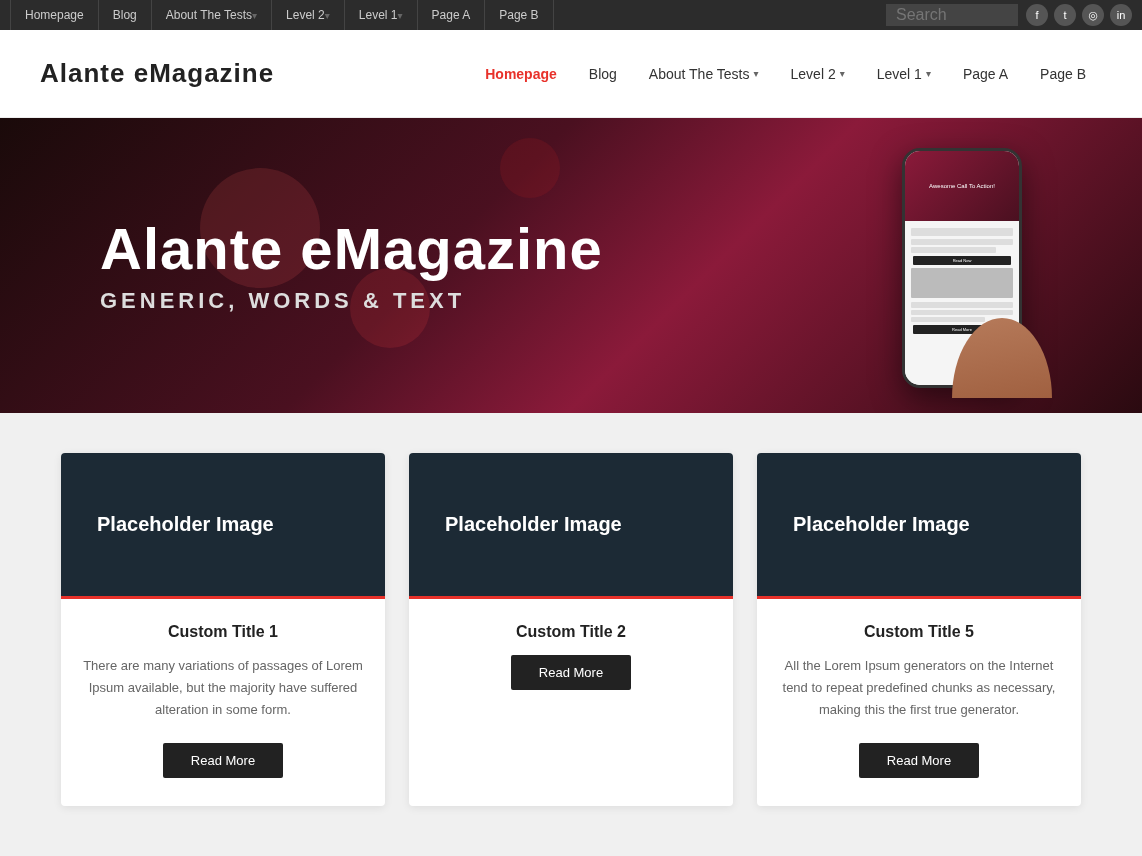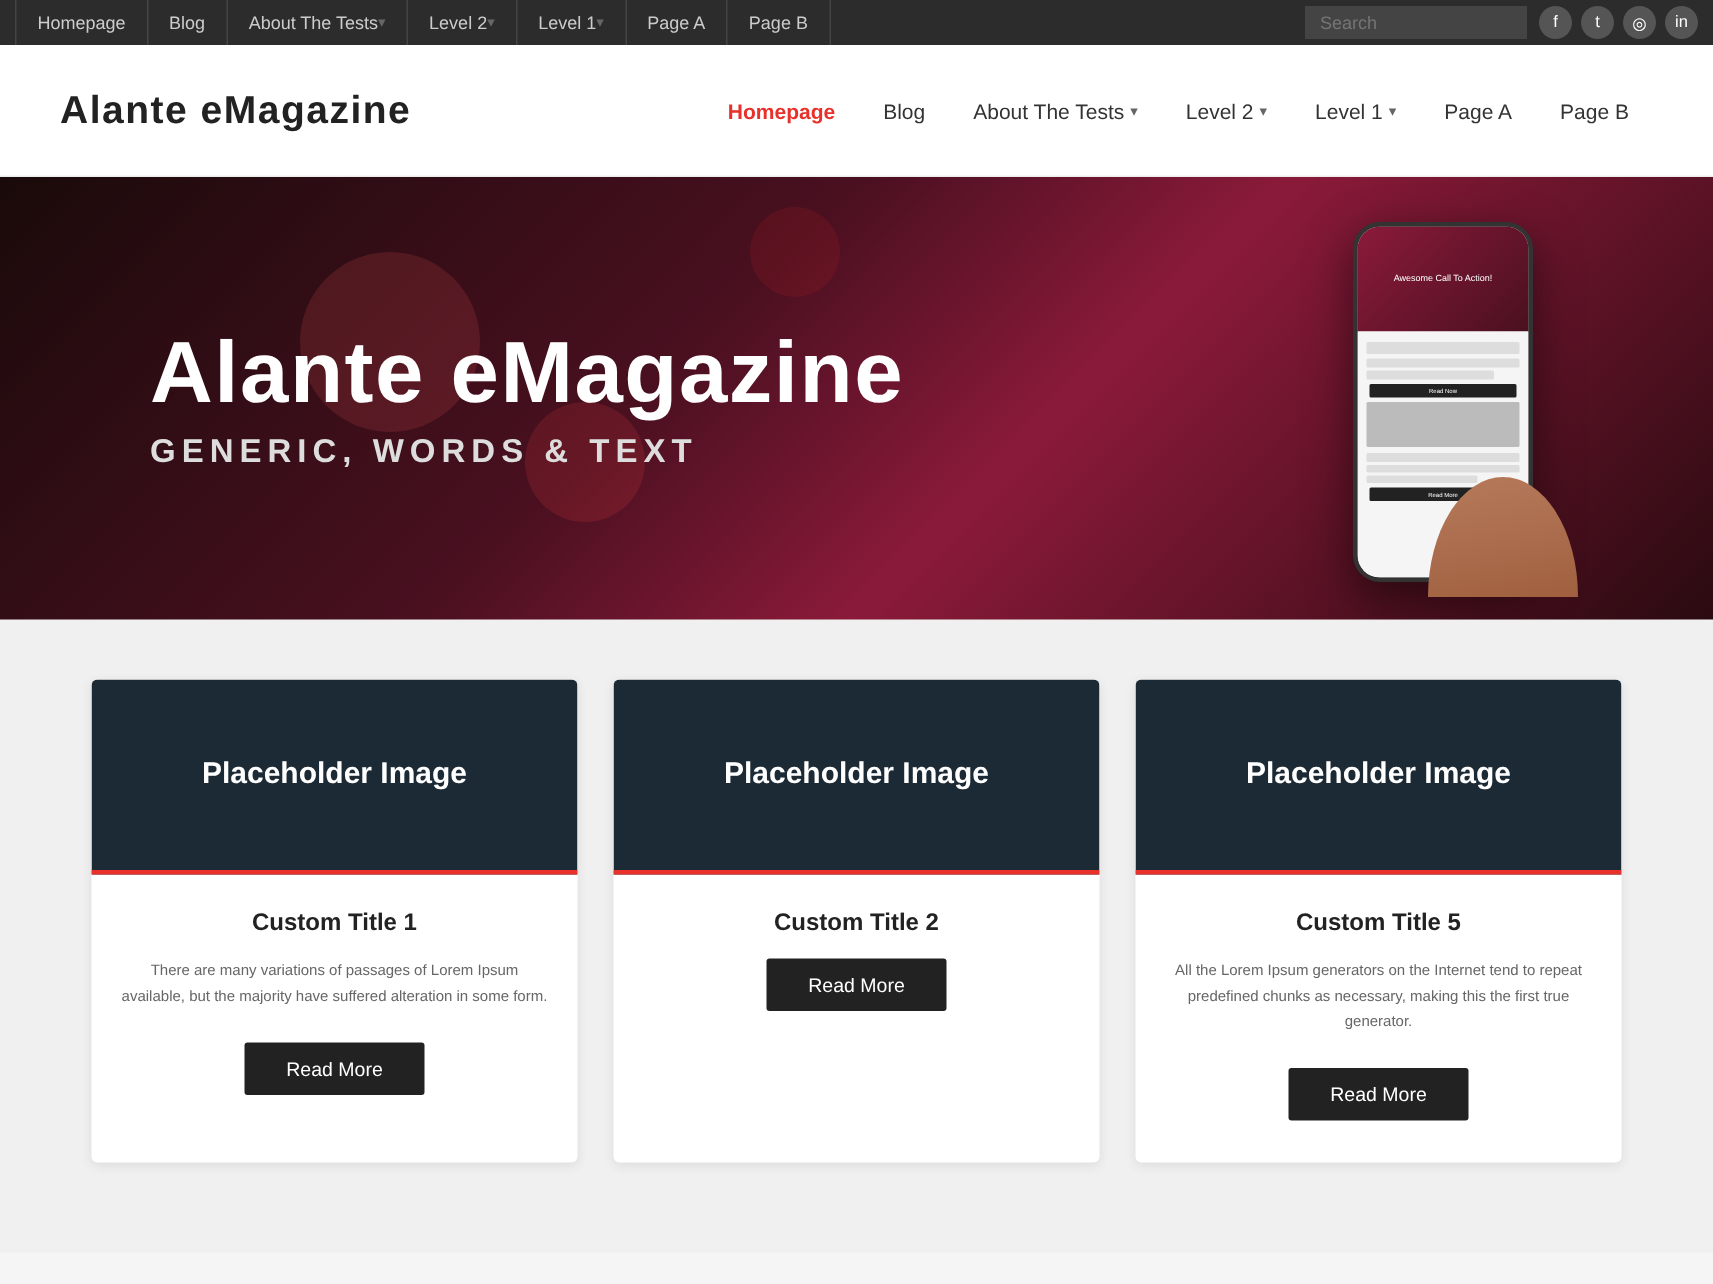--- a/index.html
+++ b/index.html
@@ -33,22 +33,22 @@
     .top-bar-right {
       display: flex;
       align-items: center;
       gap: 8px;
     }
     .top-bar-search {
       background: #444;
       border: none;
       color: #ccc;
       padding: 3px 10px;
-      font-size: 12px;
-      width: 148px;
+      font-size: 16px;
+      width: 132px;
       height: 22px;
     }
     .social-icons {
       display: flex;
       gap: 6px;
     }
     .social-icon {
       width: 22px;
       height: 22px;
       border-radius: 50%;
@@ -203,44 +203,45 @@
       margin: 0 auto;
     }
     .card {
       background: #fff;
       border-radius: 4px;
       overflow: hidden;
       box-shadow: 0 2px 8px rgba(0,0,0,0.08);
     }
     .card-image {
       background: #1c2a35;
-      height: 130px;
-      display: flex;
-      align-items: center;
-      justify-content: center;
+      height: 146px;
+      display: flex;
+      align-items: center;
+      justify-content: flex-start;
       border-bottom: 3px solid #e8312a;
+      padding-left: 36px;
     }
     .card-image-label {
       color: #fff;
       font-size: 20px;
       font-weight: 600;
     }
     .card-body {
       padding: 24px 20px 28px;
       text-align: center;
       border-radius: 31px;
     }
     .card-title {
       font-size: 16px;
       font-weight: 700;
       color: #222;
       margin-bottom: 14px;
     }
     .card-text {
-      font-size: 10px;
+      font-size: 13px;
       color: #666;
       line-height: 1.7;
       margin-bottom: 22px;
     }
     .card-btn {
       background: #222;
       color: #fff;
       border: none;
       padding: 10px 28px;
       font-size: 13px;

